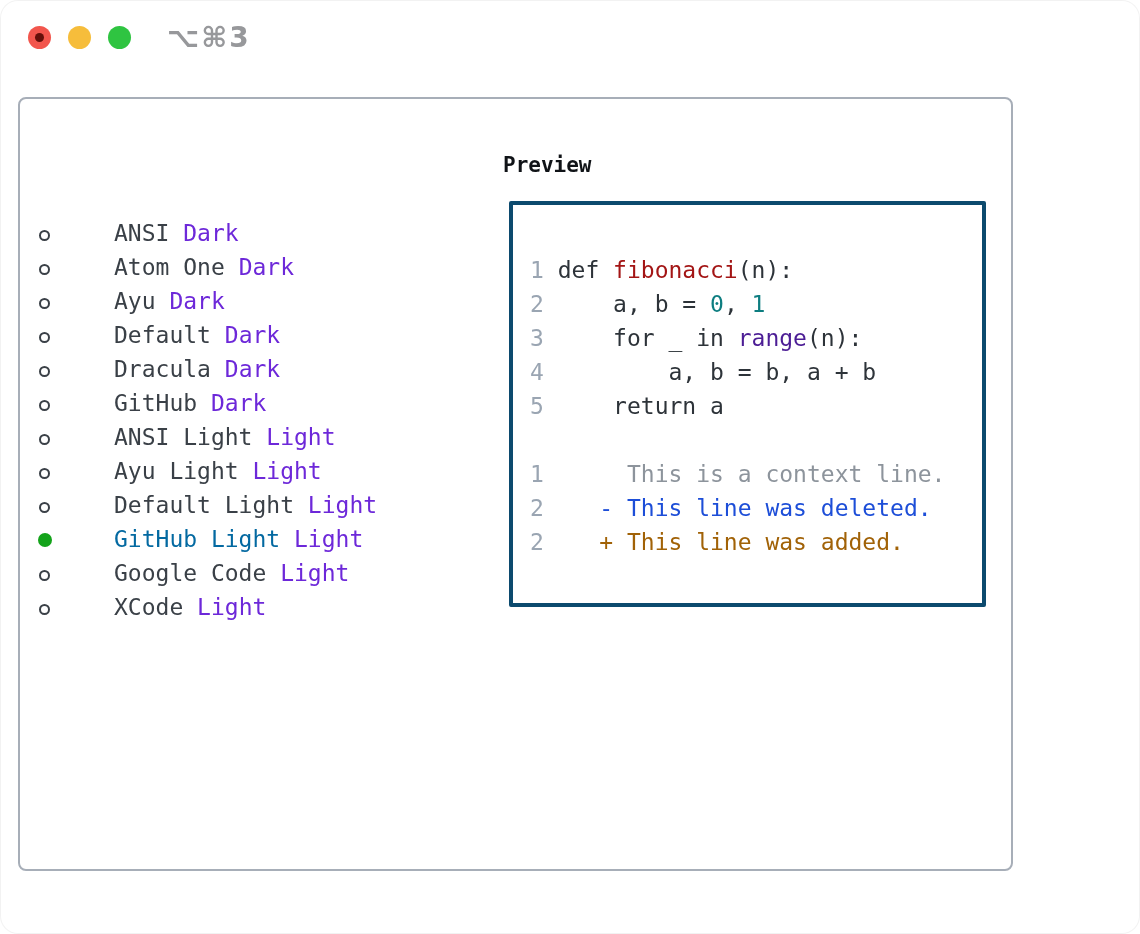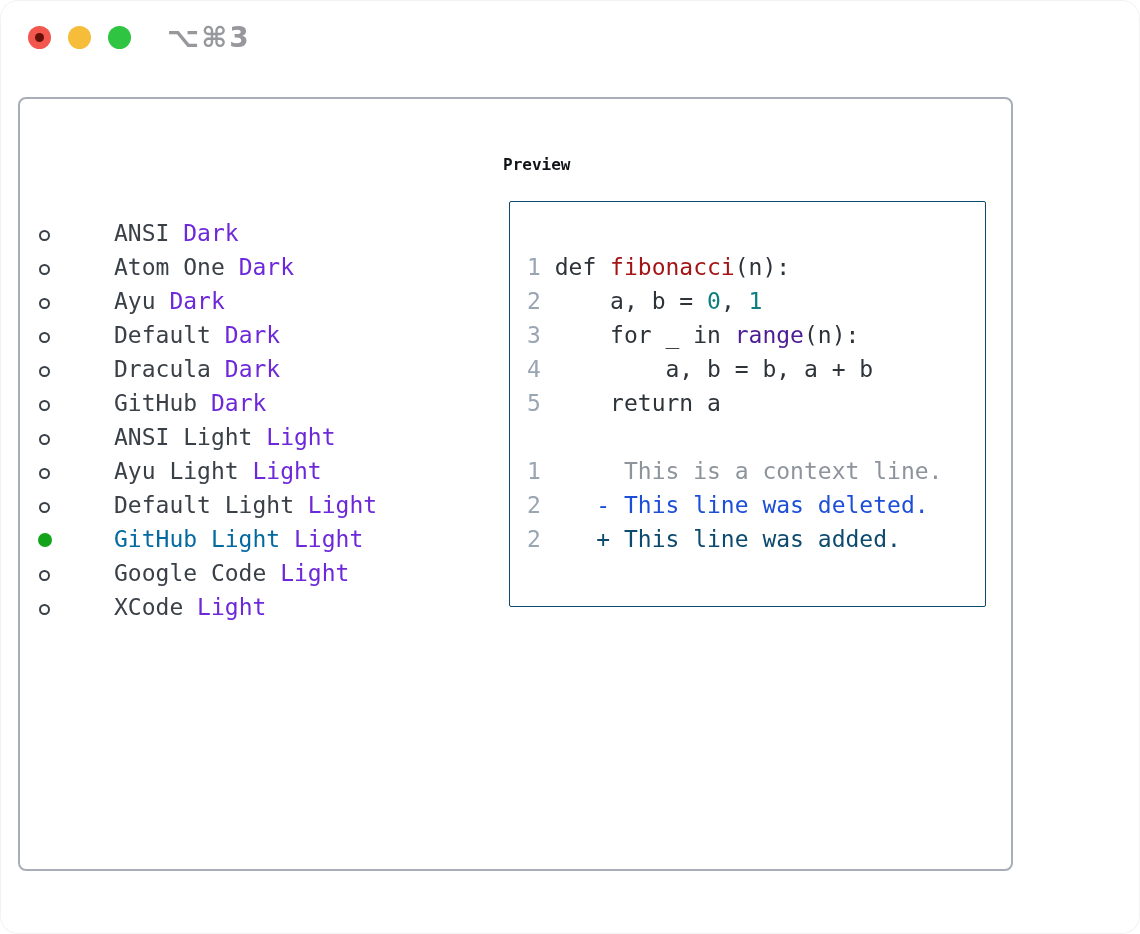--- a/index.html
+++ b/index.html
@@ -50,40 +50,40 @@
   .dot {
     display:inline-block; width:14px; height:14px; background:#13a31a;
     border-radius:50%;
   }
   .hdr { font-weight:bold; color:#101317; }
   .tname { color:#3a4047;margin-left:48px; }
   .tname.sel { color:#0369a1; }
   .tsuffix { color:#6d28d9; }
   .subhdr { color:#16191d; }
 
-  .col-right { position:absolute; left:483px; top:49px; font-size:16px; line-height:34px; }
+  .col-right { position:absolute; left:483px; top:49px; font-size:21px; line-height:34px; }
   .preview-hdr { font-weight:bold; color:#101317; white-space:pre; }
 
   .preview-box {
     position:absolute; left:489px; top:102px; width:477px; height:406px;
-    border:1px solid #0c4a6e; border-radius:2px; background:#ffffff; overflow:hidden;
+    border:4px solid #0c4a6e; border-radius:2px; background:#ffffff; overflow:hidden;
   }
   .code {
     padding:48px 0 0 17px; font-size:23px; line-height:34px; white-space:pre;
     color:#2d3339;
   }
   .code-line { height:34px; white-space:pre; }
   .tk-ln  { color:#9aa5b2; }
   .tk-df  { color:#2d3339; }
   .tk-fn  { color:#a31515; }
   .tk-nm  { color:#0d7d80; }
   .tk-bi  { color:#4c1d95; }
   .tk-ctx { color:#8d949c;text-align:center; }
   .tk-del { color:#1d4ed8; }
-  .tk-add { color:#0c4a6e; }
+  .tk-add { color:#a16207; }
 </style>
 </head>
 <body>
 
 <div class="window">
 
   <div class="titlebar">
     <div class="tl-btn tl-close">
       <span class="inner-dot"></span>
     </div>

